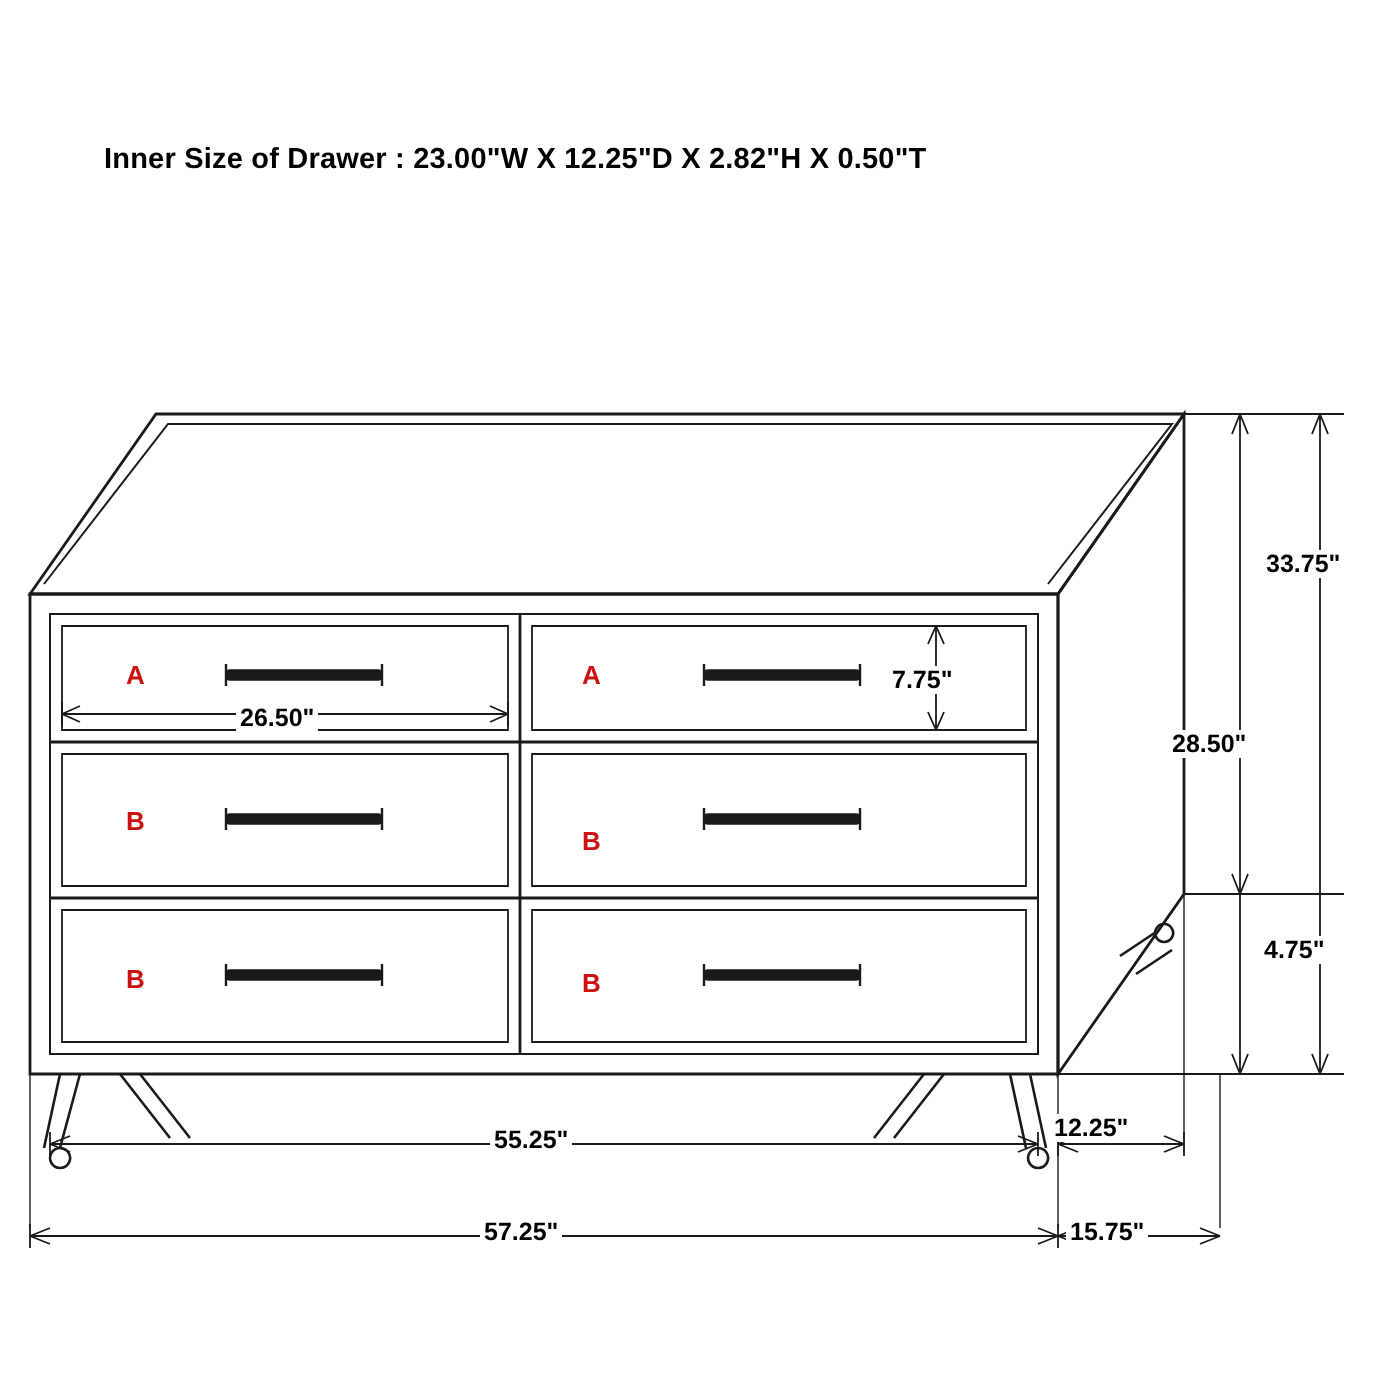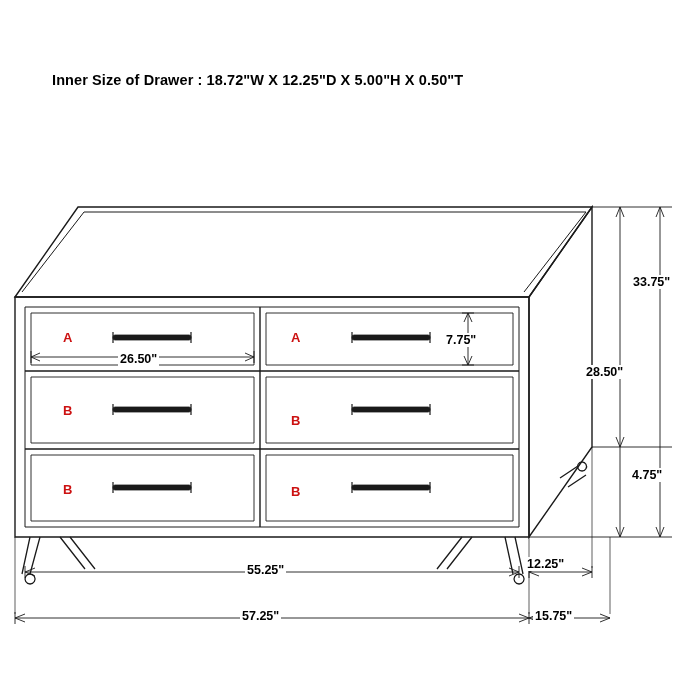--- a/index.html
+++ b/index.html
@@ -52,21 +52,21 @@
   .lbl.dim {
     background: #ffffff;
     padding: 0 2px;
   }
 </style>
 </head>
 <body>
 
 <div id="stage">
 
-  <div class="title">Inner Size of Drawer : 18.72"W X 12.25"D X 5.00"H X 0.50"T</div>
+  <div class="title">Inner Size of Drawer : 23.00"W X 12.25"D X 2.82"H X 0.50"T</div>
 
   <svg class="drawing" viewBox="0 0 700 700">
     <g fill="none" stroke="#1a1a1a" stroke-width="1.4" stroke-linejoin="miter">
 
       <path d="M 15,297 L 78,207 L 592,207 L 529,297 Z"></path>
 
       <path d="M 22,292 L 84,212 L 586,212 L 524,292" stroke-width="1"></path>
 
       <path d="M 15,297 L 15,537 L 529,537 L 529,297 Z"></path>
 

